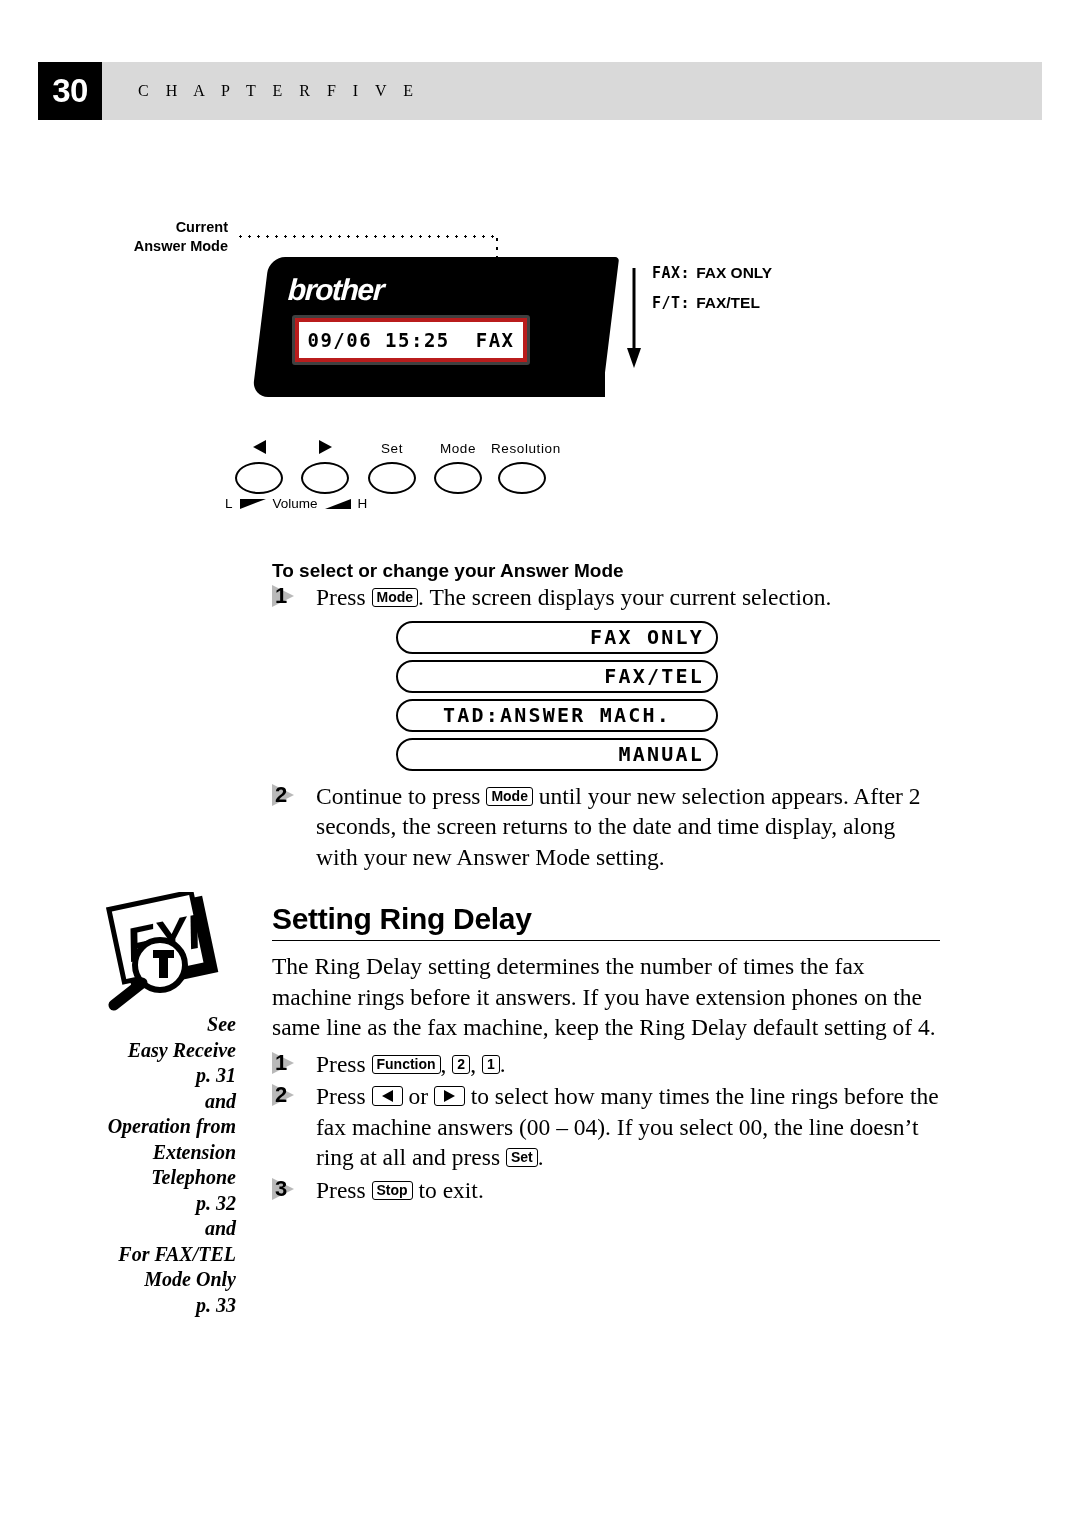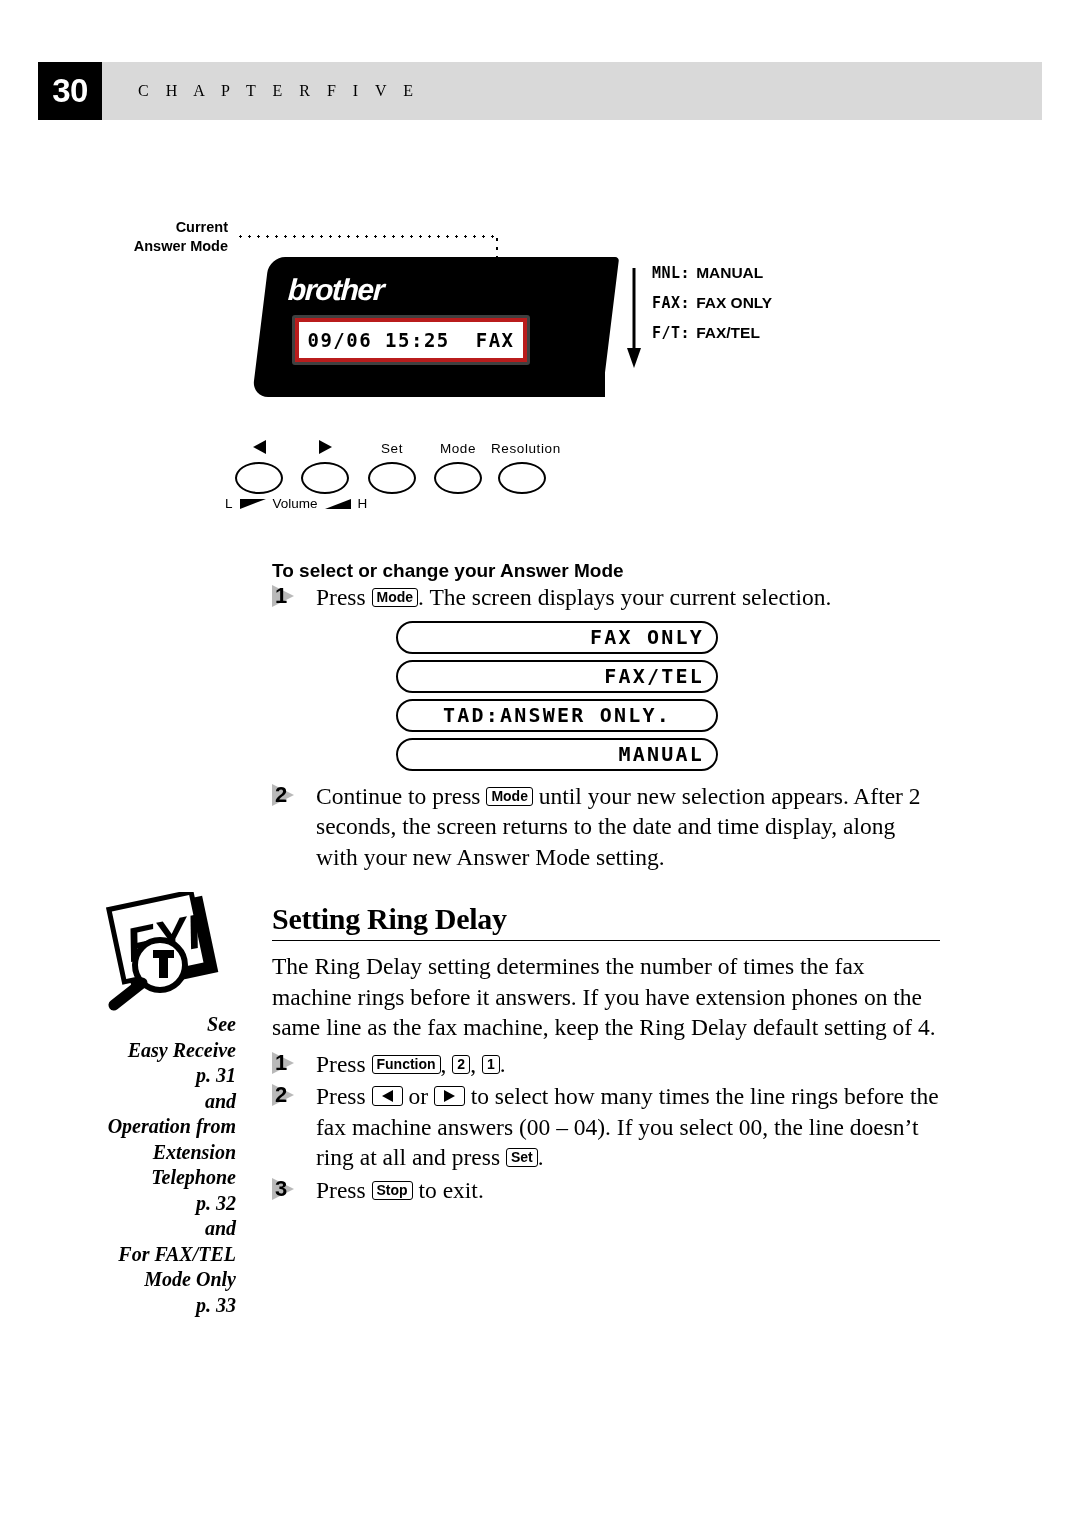--- a/index.html
+++ b/index.html
@@ -360,21 +360,21 @@
     font-size: 23.5px;
     line-height: 30.5px;
     margin-top: 26px;
   }
 
   
   #section-heading-wrap {
     margin-top: 30px;
   }
   #section-heading {
-    font-family: Liberation Serif, serif;
+    font-family: Liberation Sans, sans-serif;
     font-weight: bold;
     font-size: 30px;
     letter-spacing: -0.3px;
   }
   #section-rule {
     border-top: 1.6px solid #000;
     margin-top: 4px;
     margin-bottom: 10px;
   }
   .section-para {
@@ -441,23 +441,20 @@
       <span class="lcd-text">09/06 15:25  FAX</span>
     </div>
   </div>
 </div>
 
 <div id="mode-legend">
   <svg id="legend-arrow" viewBox="0 0 16 100">
     <line x1="8" y1="0" x2="8" y2="82" stroke="#000" stroke-width="3"></line>
     <polygon points="8,100 1,80 15,80" fill="#000"></polygon>
   </svg>
-  <div class="legend-row">
-    <span class="legend-code">MNL:</span><span class="legend-name">MANUAL</span>
-  </div>
   <div class="legend-row">
     <span class="legend-code">FAX:</span><span class="legend-name">FAX ONLY</span>
   </div>
   <div class="legend-row">
     <span class="legend-code">F/T:</span><span class="legend-name">FAX/TEL</span>
   </div>
 </div>
 
 <div id="button-row">
   <div class="btn-group" style="left:0">
@@ -532,21 +529,21 @@
   </div>
 
   <div id="lcd-examples">
     <div class="lcd-example">
       <span class="lcd-text">FAX ONLY</span>
     </div>
     <div class="lcd-example">
       <span class="lcd-text">FAX/TEL</span>
     </div>
     <div class="lcd-example full">
-      <span class="lcd-text">TAD:ANSWER ONLY.</span>
+      <span class="lcd-text">TAD:ANSWER MACH.</span>
     </div>
     <div class="lcd-example">
       <span class="lcd-text">MANUAL</span>
     </div>
   </div>
 
   <div class="step">
     <span class="step-marker">
       <span class="tri"></span>
       <span class="num">2</span>

